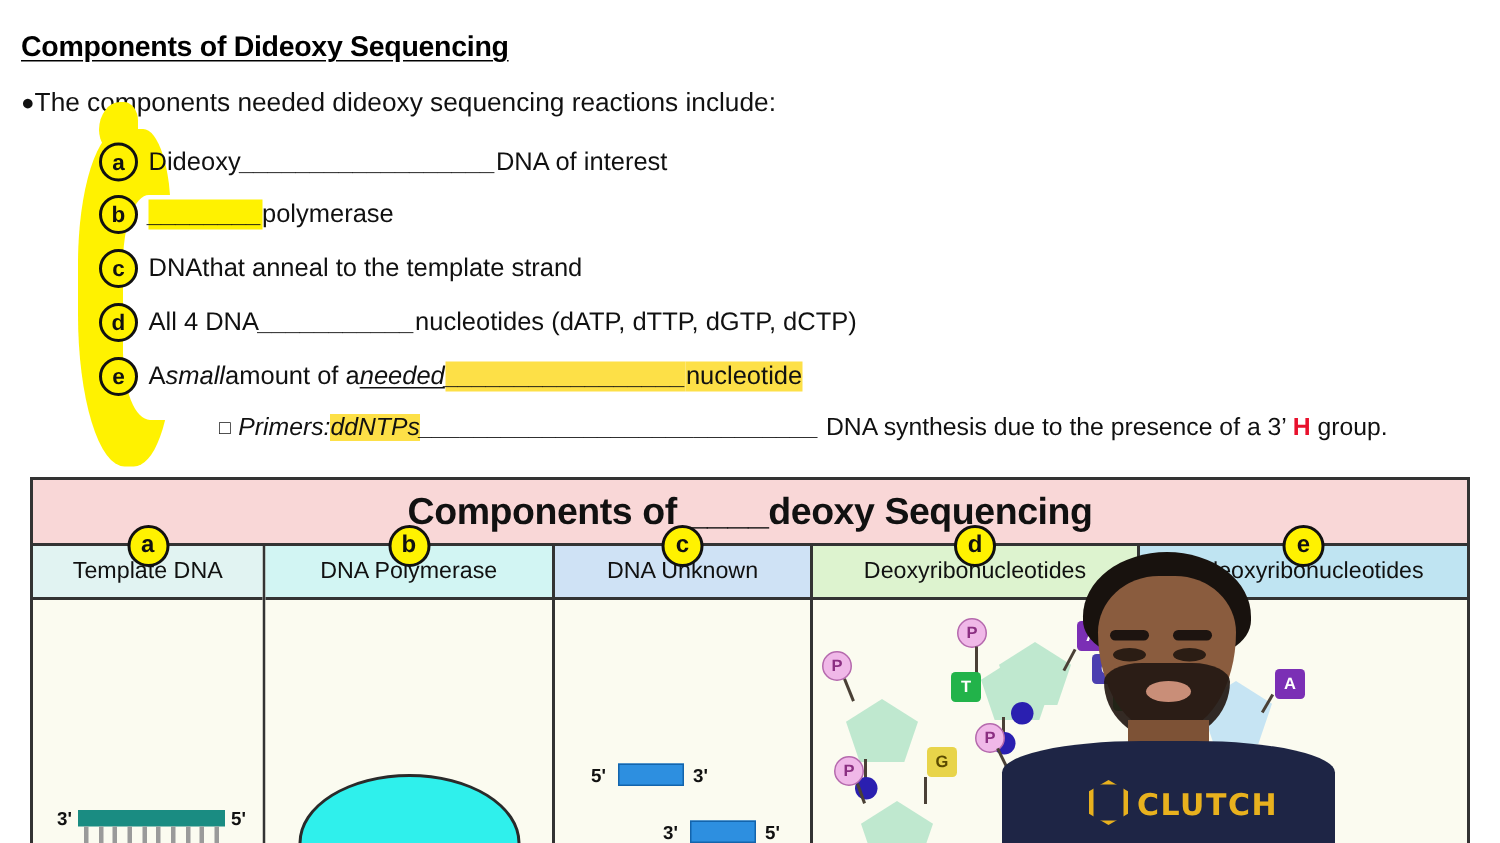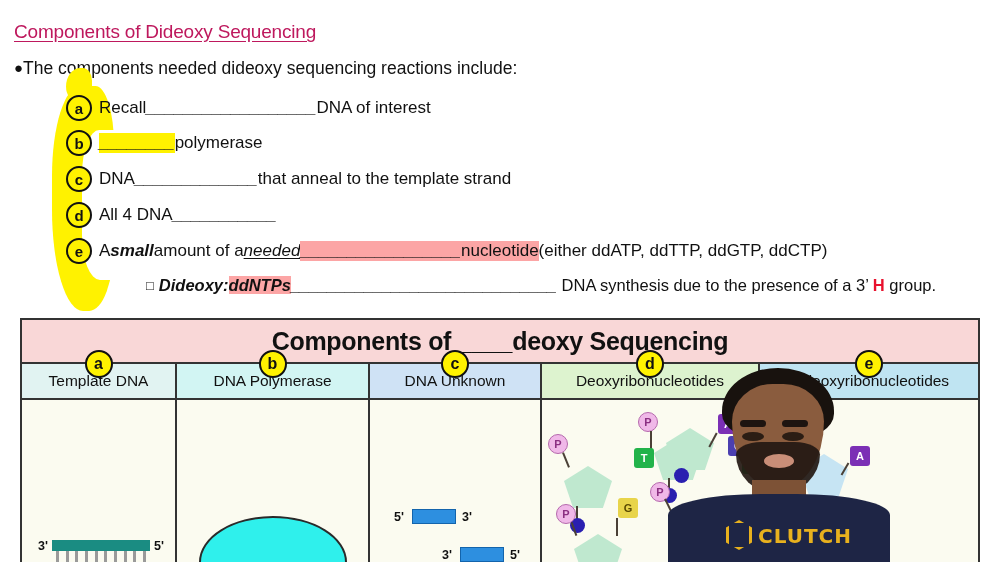--- a/index.html
+++ b/index.html
@@ -10,21 +10,21 @@
     font-family: "Liberation Sans", sans-serif;
     overflow: hidden;
   }
   #page { position: relative; width: 1000px; height: 562px; background:#fff; }
 
   
   .notes { position: absolute; left: 0; top: 0; width: 1000px; height: 312px; }
 
   .page-title {
     position: absolute; left: 14px; top: 21px;
-    font-size: 19px; font-weight: normal; color: #be185d;
+    font-size: 19px; font-weight: bold; color: #000000;
     text-decoration: underline; text-underline-offset: 3px;
     letter-spacing: -0.2px;
   }
 
   .lead {
     position: absolute; left: 14px; top: 58px;
     font-size: 17.5px; color: #111; white-space: nowrap;
   }
   .lead .dot { font-size: 15px; vertical-align: 1px; }
 
@@ -55,23 +55,23 @@
     z-index: 2; display: flex; align-items: center;
   }
   .bubble {
     display: inline-flex; align-items: center; justify-content: center;
     width: 26px; height: 26px; border-radius: 50%;
     border: 2px solid #111; background: #fff200;
     font-weight: bold; font-size: 15px; color: #111;
     margin-right: 7px; flex: none;
   }
   .hl-yellow { background: #fff200; }
-  .hl-cyan { background: #fca5a5; }
+  .hl-cyan { background: #fde047; }
   .blank { letter-spacing: 0px; font-style: italic; }
-  .i { font-style: italic; font-weight: bold; }
+  .i { font-style: italic; }
   .iu { font-style: italic; text-decoration: underline; text-underline-offset: 2px; }
   .red { color: #e8112d; font-weight: bold; }
 
   .recall {
     position: absolute; left: 146px; top: 276px;
     font-size: 16.5px; color: #111; white-space: nowrap; z-index: 2;
   }
   .sq { font-size: 13px; vertical-align: 1px; margin-right: 5px; }
 
   
@@ -186,57 +186,56 @@
     <div class="lead">
       <span class="dot">●</span><span>The components needed dideoxy sequencing reactions include:</span>
     </div>
 
     <div class="marker-blob"></div>
     <div class="marker-tail"></div>
     <div class="marker-notch"></div>
 
     <div class="item" style="top:95px;">
       <span class="bubble">a</span>
-      <span>Recall </span>
+      <span>Dideoxy </span>
       <span class="blank">__________________</span>
       <span> DNA of interest</span>
     </div>
 
     <div class="item" style="top:130px;">
       <span class="bubble">b</span>
       <span class="blank hl-yellow">________</span>
       <span> polymerase</span>
     </div>
 
     <div class="item" style="top:166px;">
       <span class="bubble">c</span>
       <span>DNA </span>
-      <span class="blank">_____________</span>
       <span> that anneal to the template strand</span>
     </div>
 
     <div class="item" style="top:202px;">
       <span class="bubble">d</span>
       <span>All 4 DNA </span>
       <span class="blank">___________</span>
+      <span>nucleotides (dATP, dTTP, dGTP, dCTP)</span>
     </div>
 
     <div class="item" style="top:238px;">
       <span class="bubble">e</span>
       <span>A </span>
       <span class="i">small</span>
       <span> amount of a </span>
       <span class="iu">needed</span>
       <span class="blank hl-cyan">_________________</span>
       <span class="hl-cyan">nucleotide</span>
-      <span> (either ddATP, ddTTP, ddGTP, ddCTP)</span>
     </div>
 
     <div class="recall">
-      <span class="sq">□</span><span class="i">Dideoxy:</span><span class="i hl-cyan">ddNTPs</span><span class="blank">_____________________________</span><span> DNA synthesis due to the presence of a 3’ </span><span class="red">H</span><span> group.</span>
+      <span class="sq">□</span><span class="i">Primers:</span><span class="i hl-cyan">ddNTPs</span><span class="blank">_____________________________</span><span> DNA synthesis due to the presence of a 3’ </span><span class="red">H</span><span> group.</span>
     </div>
   </div>
 
   <div class="figure">
 
     <div class="fig-banner">
       <span class="fig-banner-text">Components of ____deoxy Sequencing</span>
     </div>
 
     <div class="fig-cols">

